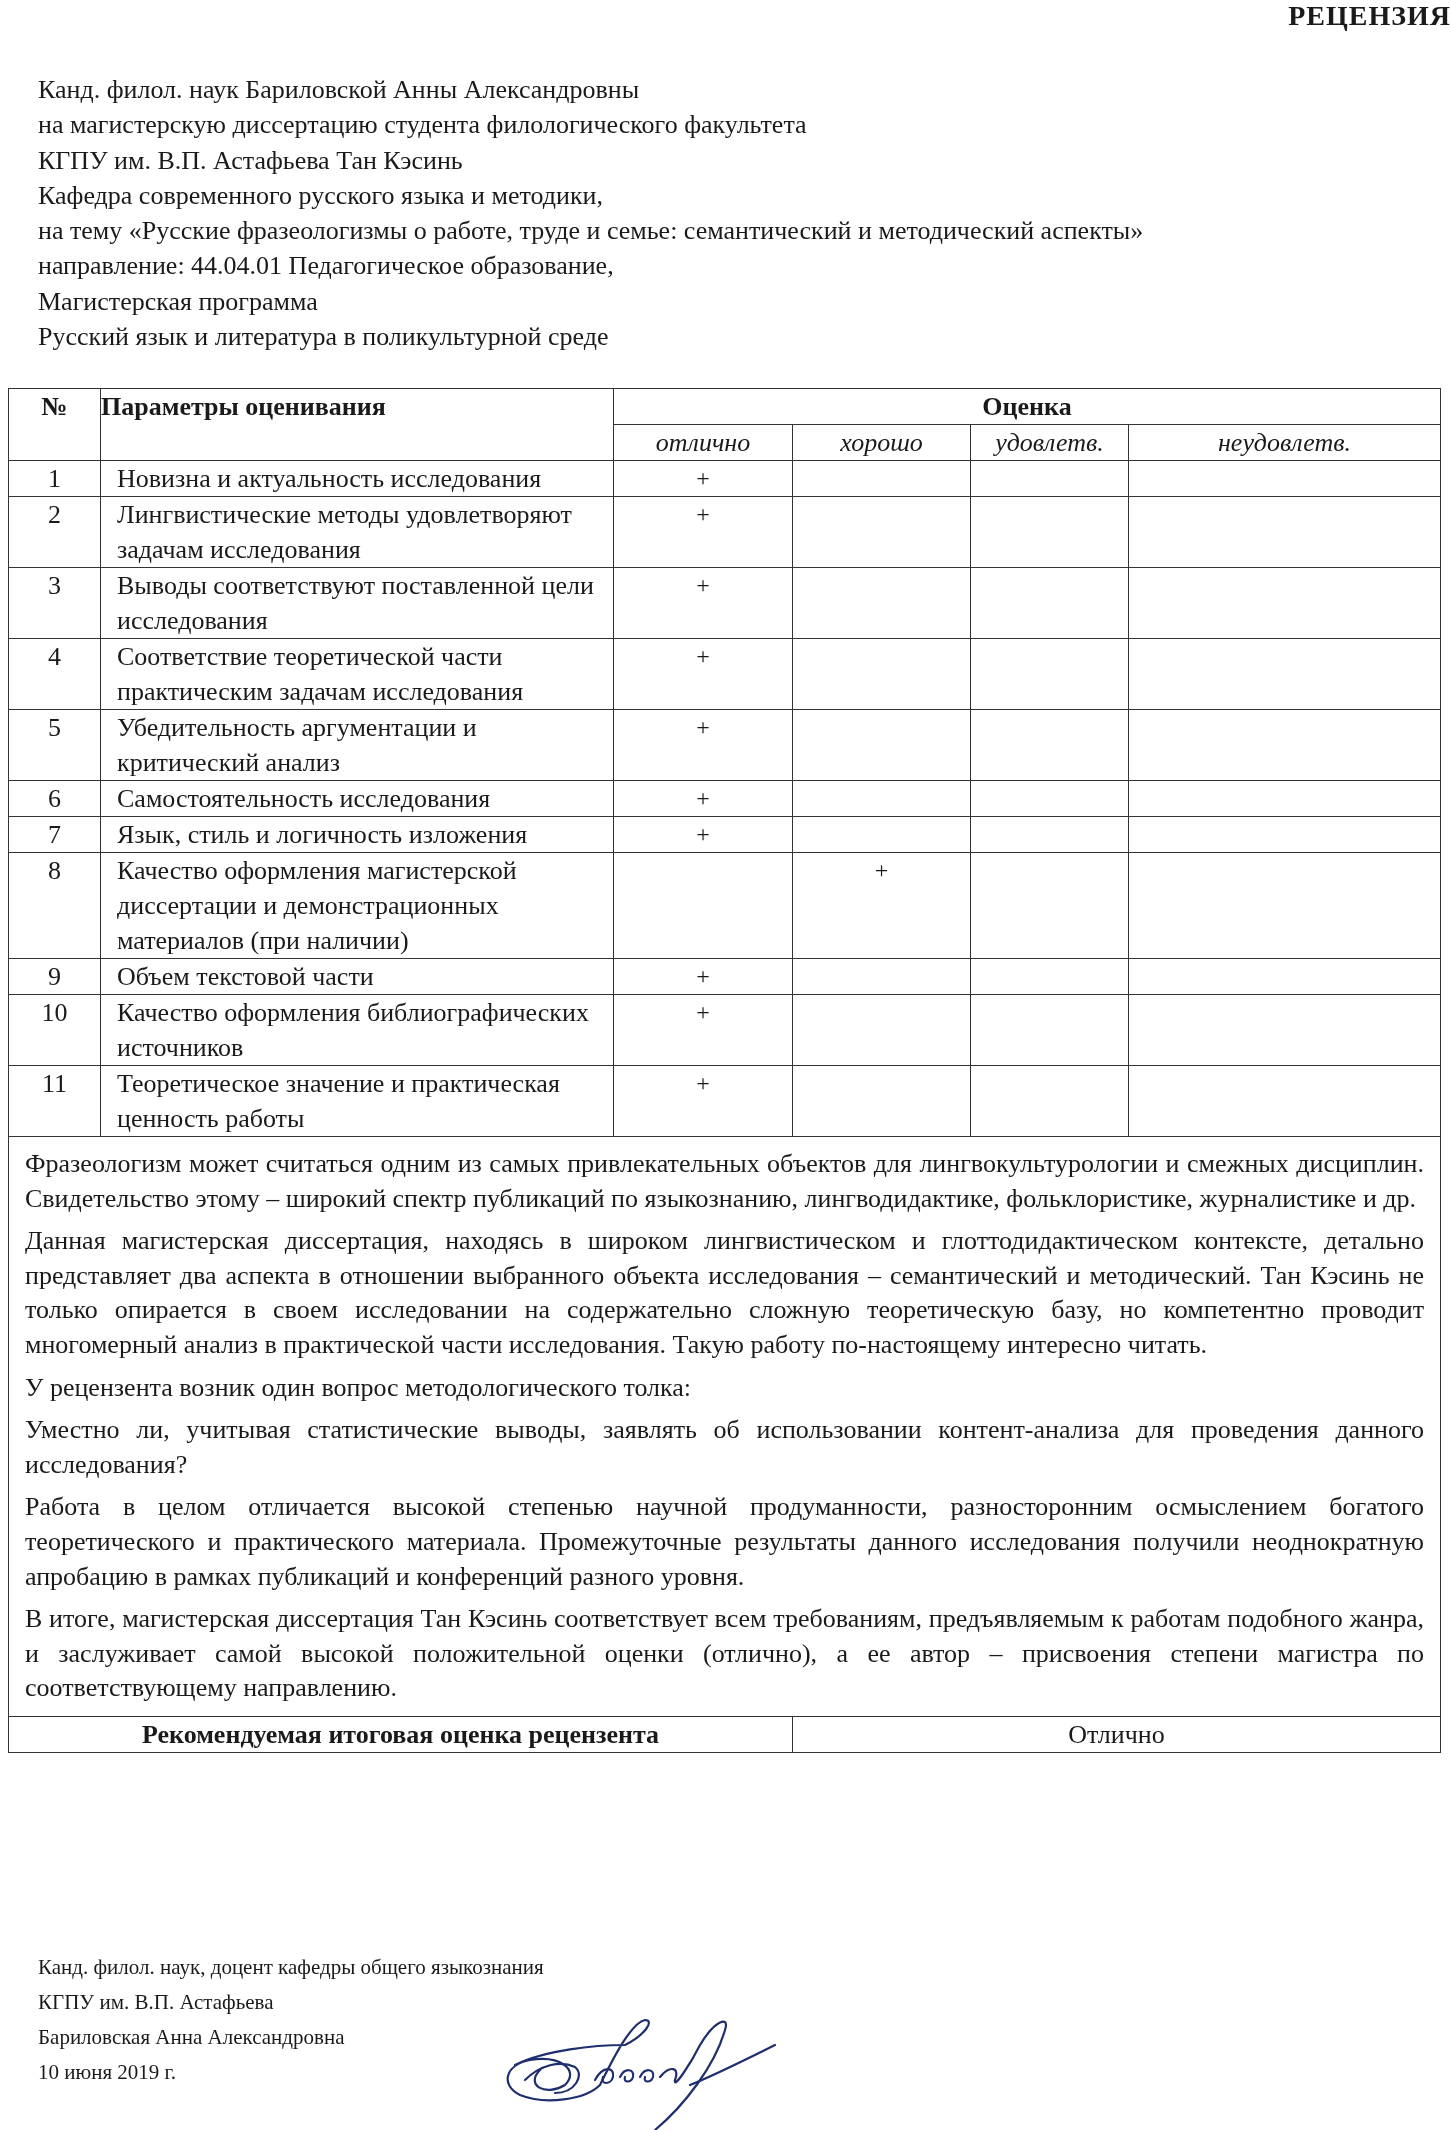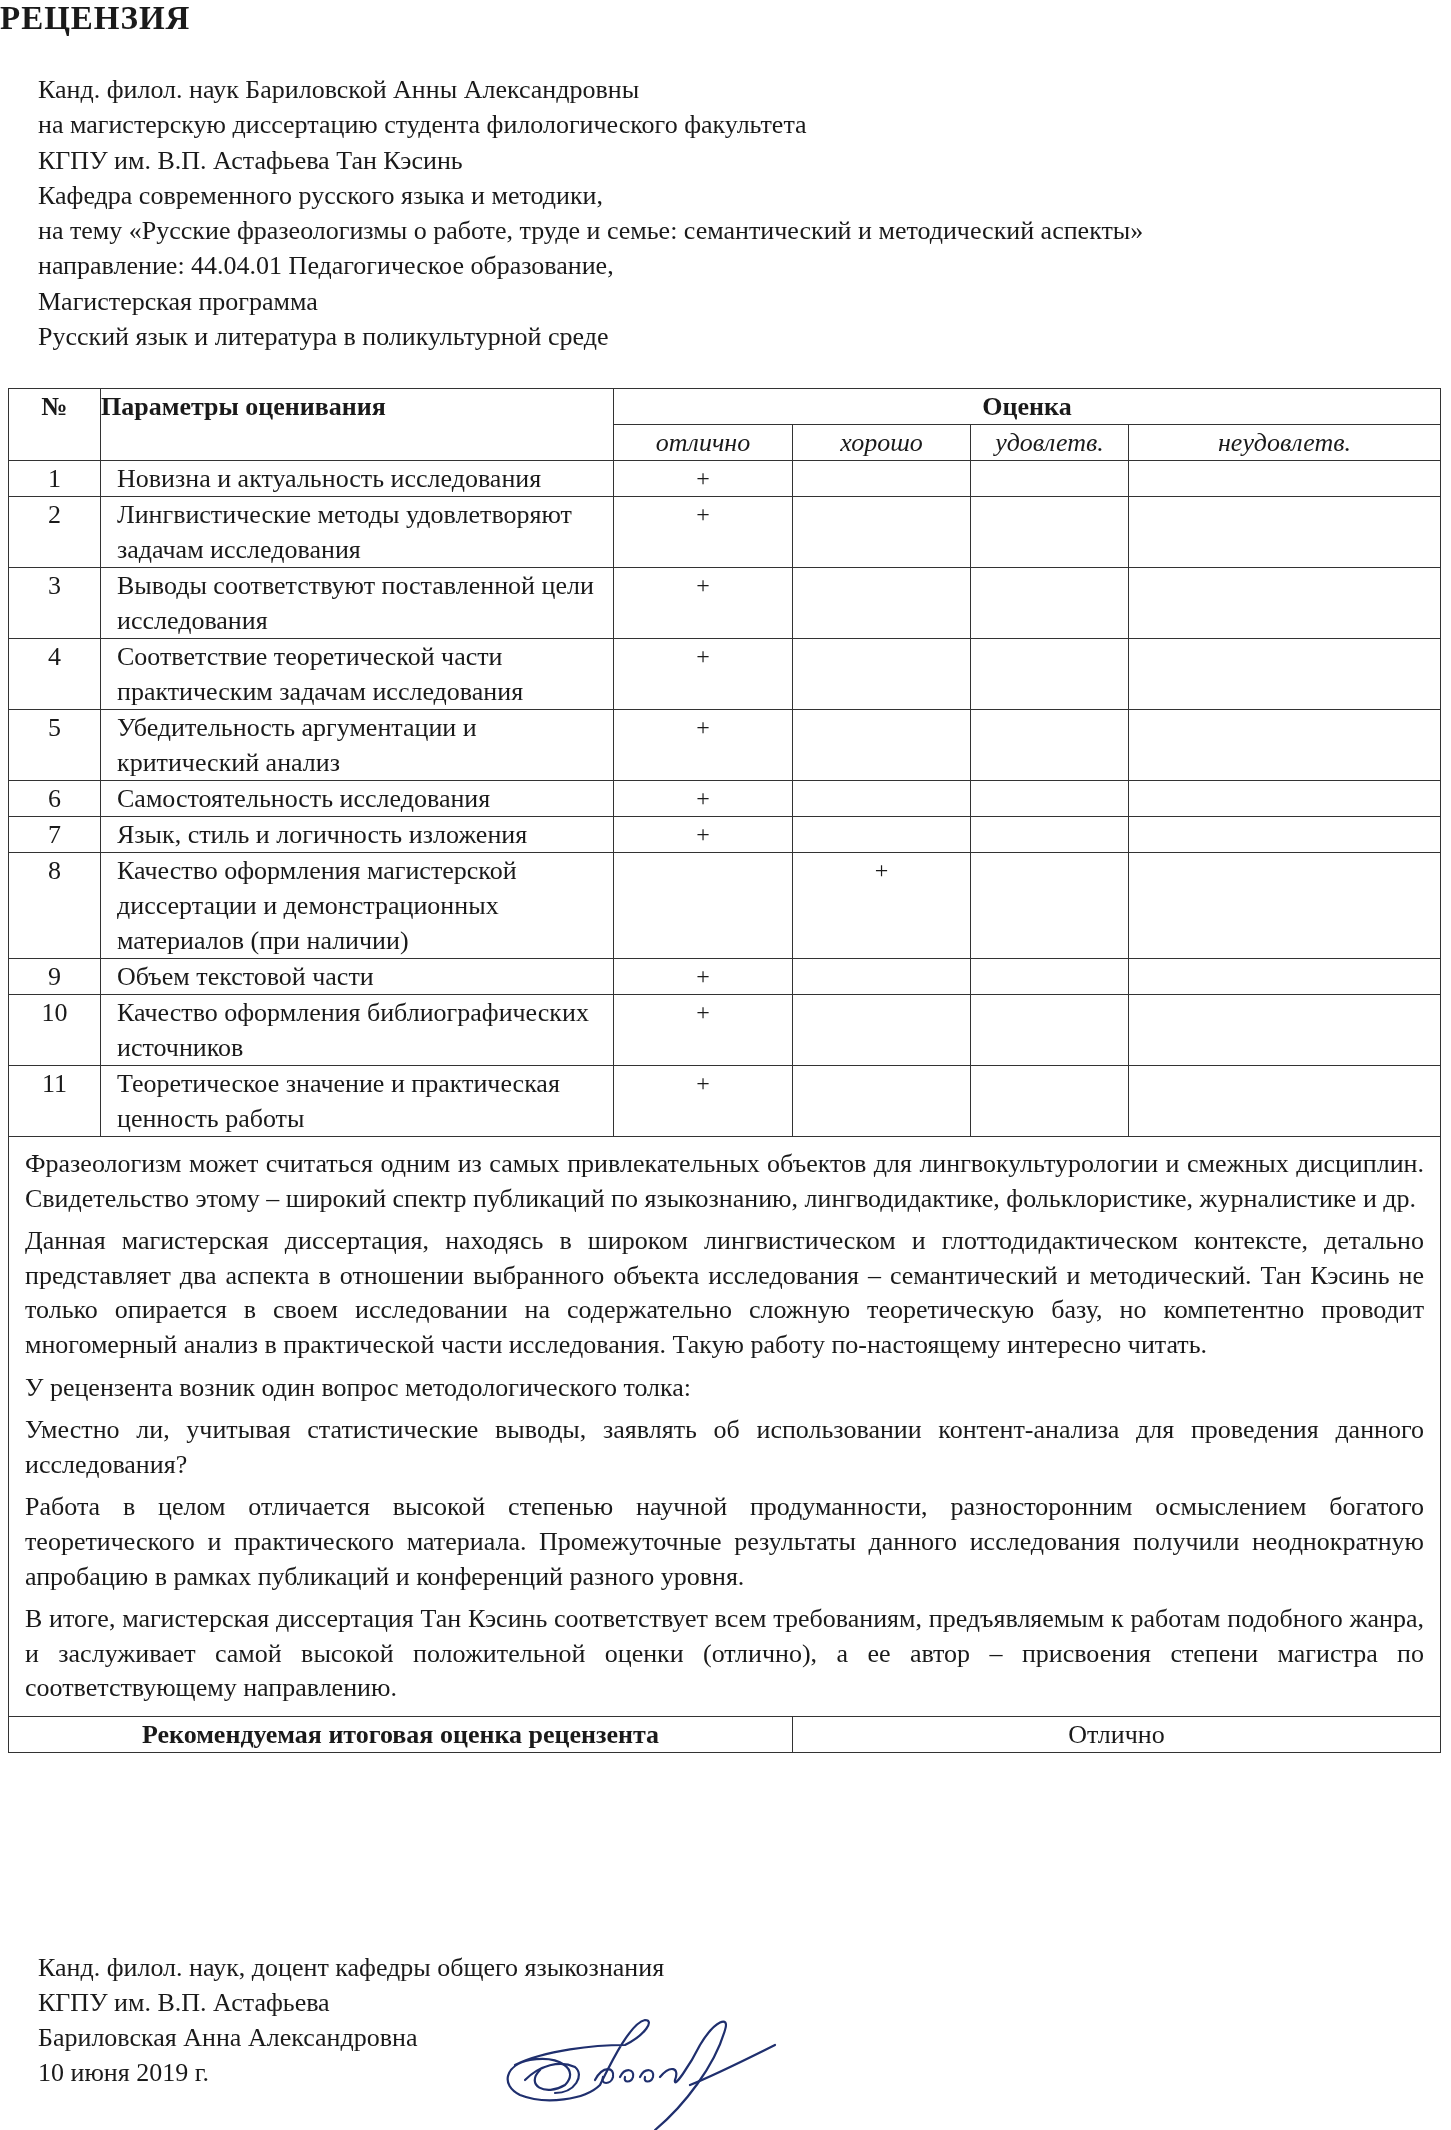--- a/index.html
+++ b/index.html
@@ -3,21 +3,21 @@
 <meta charset="utf-8">
 <style>
   html, body { margin: 0; padding: 0; background: #ffffff; }
   body {
     width: 1451px; height: 2130px; position: relative; overflow: hidden;
     font-family: "Liberation Serif", "DejaVu Serif", serif;
     color: #1a1a1a;
   }
   .title {
     position: absolute; left: 0; width: 1451px; top: 0px;
-    text-align: left; font-weight: bold; font-size: 33px; letter-spacing: 1px;
+    text-align: right; font-weight: bold; font-size: 28px; letter-spacing: 1px;
   }
   .intro {
     position: absolute; left: 38px; top: 72px; font-size: 26px; line-height: 35.3px;
   }
   .intro div { white-space: nowrap; }
   .intro b { font-weight: normal; }
 
   table.grid {
     position: absolute; left: 8px; top: 388px; width: 1432px;
     border-collapse: collapse; table-layout: fixed;
@@ -41,21 +41,21 @@
   td.mark { text-align: center; font-size: 24px; }
   td.review {
     text-align: justify; padding: 2px 8px 2px 8px !important;
     font-size: 26px; line-height: 34.6px;
   }
   td.review p { margin: 8px; text-align: justify; }
   td.final-label { text-align: center; font-weight: bold; line-height: 35px; }
   td.final-value { text-align: center; }
 
   .footer {
-    position: absolute; left: 38px; top: 1950px; font-size: 26px; line-height: 35px;
+    position: absolute; left: 38px; top: 1950px; font-size: 21px; line-height: 35px;
   }
   .footer div { white-space: nowrap; }
   .signature { position: absolute; left: 485px; top: 2005px; width: 300px; height: 125px; }
 </style>
 </head>
 <body>
 
 <div class="title">РЕЦЕНЗИЯ</div>
 
 <div class="intro">

